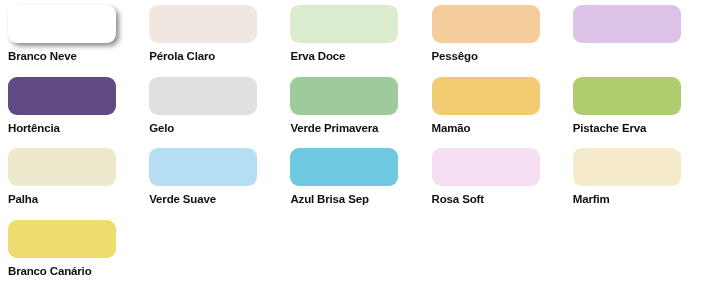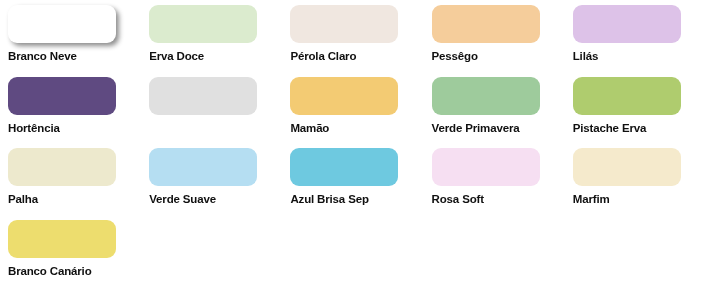--- a/index.html
+++ b/index.html
@@ -49,49 +49,49 @@
 </style>
 </head>
 <body>
 
 <div id="palette-grid">
     <div class="swatch-cell">
       <div class="swatch-chip has-shadow" style="background-color: rgb(255, 255, 255);"></div>
       <div class="swatch-label">Branco Neve</div>
     </div>
     <div class="swatch-cell">
+      <div class="swatch-chip" style="background-color: rgb(240, 231, 224);"></div>
+      <div class="swatch-label">Pérola Claro</div>
+    </div>
+    <div class="swatch-cell">
       <div class="swatch-chip" style="background-color: rgb(219, 235, 206);"></div>
       <div class="swatch-label">Erva Doce</div>
-    </div>
-    <div class="swatch-cell">
-      <div class="swatch-chip" style="background-color: rgb(240, 231, 224);"></div>
-      <div class="swatch-label">Pérola Claro</div>
     </div>
     <div class="swatch-cell">
       <div class="swatch-chip" style="background-color: rgb(245, 205, 155);"></div>
       <div class="swatch-label">Pessêgo</div>
     </div>
     <div class="swatch-cell">
       <div class="swatch-chip" style="background-color: rgb(221, 194, 232);"></div>
-      <div class="swatch-label">Lilás</div>
     </div>
     <div class="swatch-cell">
       <div class="swatch-chip" style="background-color: rgb(95, 74, 129);"></div>
       <div class="swatch-label">Hortência</div>
     </div>
     <div class="swatch-cell">
       <div class="swatch-chip" style="background-color: rgb(224, 224, 224);"></div>
+      <div class="swatch-label">Gelo</div>
+    </div>
+    <div class="swatch-cell">
+      <div class="swatch-chip" style="background-color: rgb(158, 203, 156);"></div>
+      <div class="swatch-label">Verde Primavera</div>
     </div>
     <div class="swatch-cell">
       <div class="swatch-chip" style="background-color: rgb(243, 203, 115);"></div>
       <div class="swatch-label">Mamão</div>
-    </div>
-    <div class="swatch-cell">
-      <div class="swatch-chip" style="background-color: rgb(158, 203, 156);"></div>
-      <div class="swatch-label">Verde Primavera</div>
     </div>
     <div class="swatch-cell">
       <div class="swatch-chip" style="background-color: rgb(175, 204, 110);"></div>
       <div class="swatch-label">Pistache Erva</div>
     </div>
     <div class="swatch-cell">
       <div class="swatch-chip" style="background-color: rgb(237, 233, 205);"></div>
       <div class="swatch-label">Palha</div>
     </div>
     <div class="swatch-cell">

